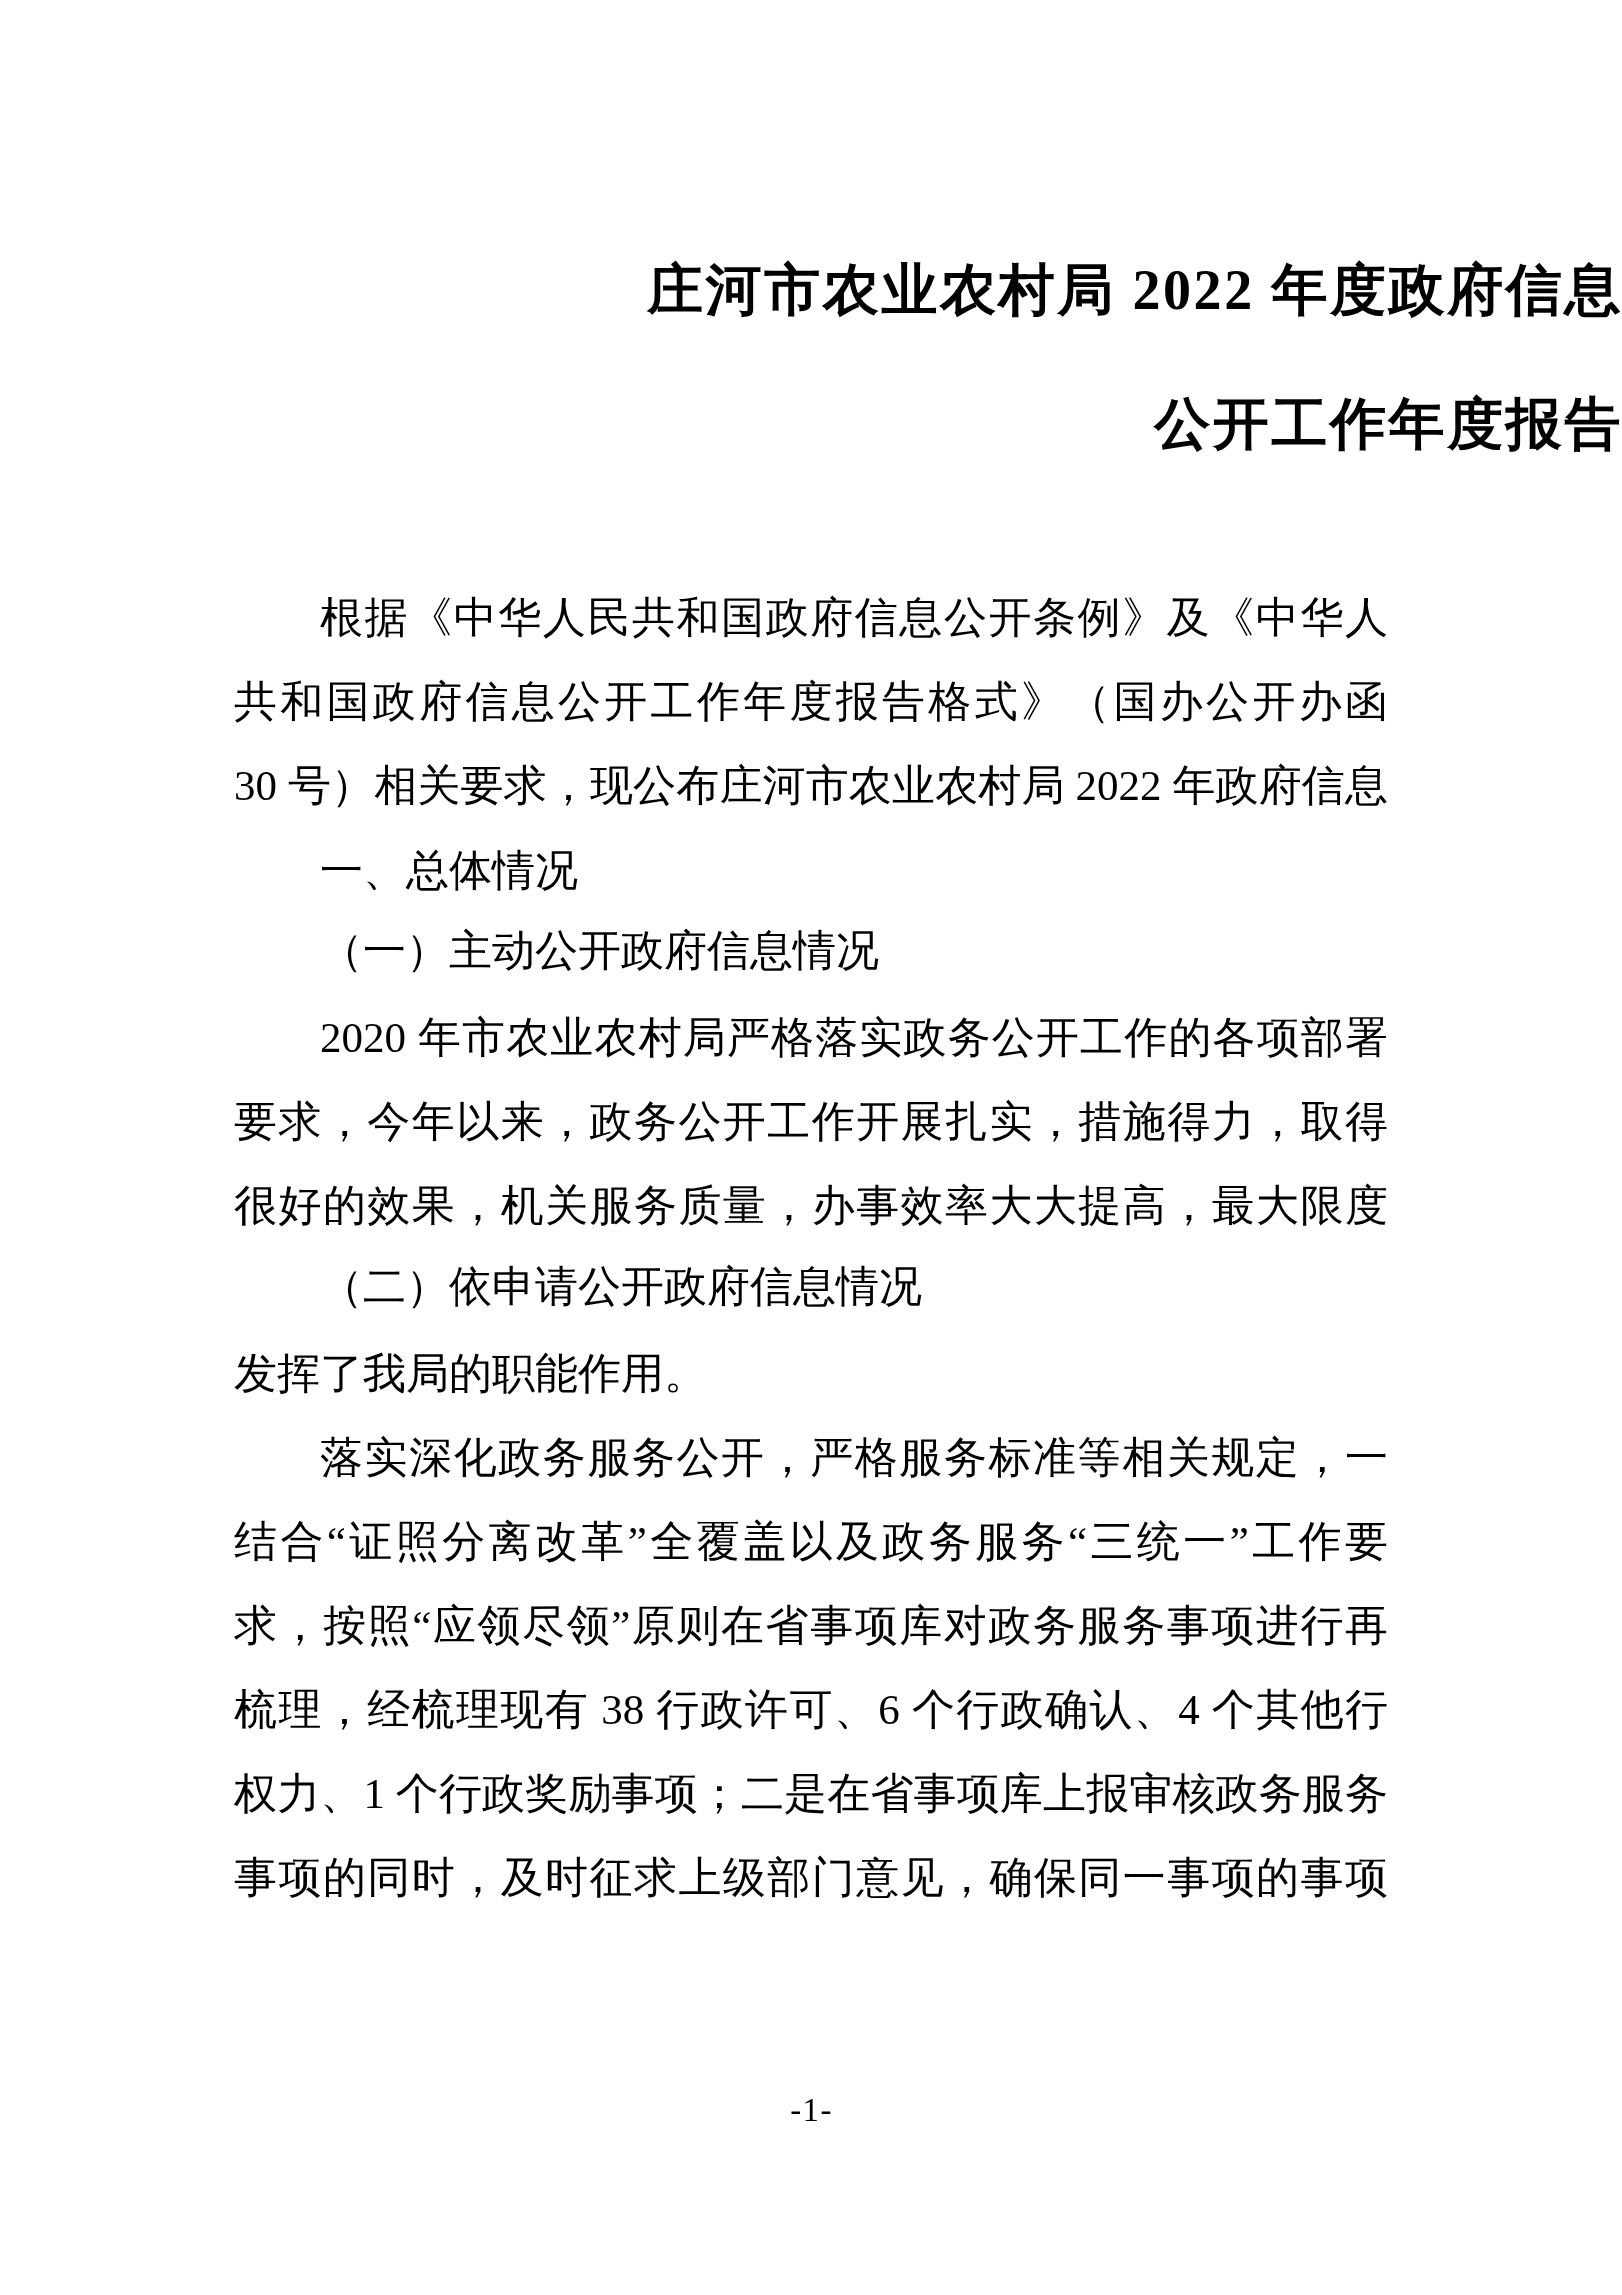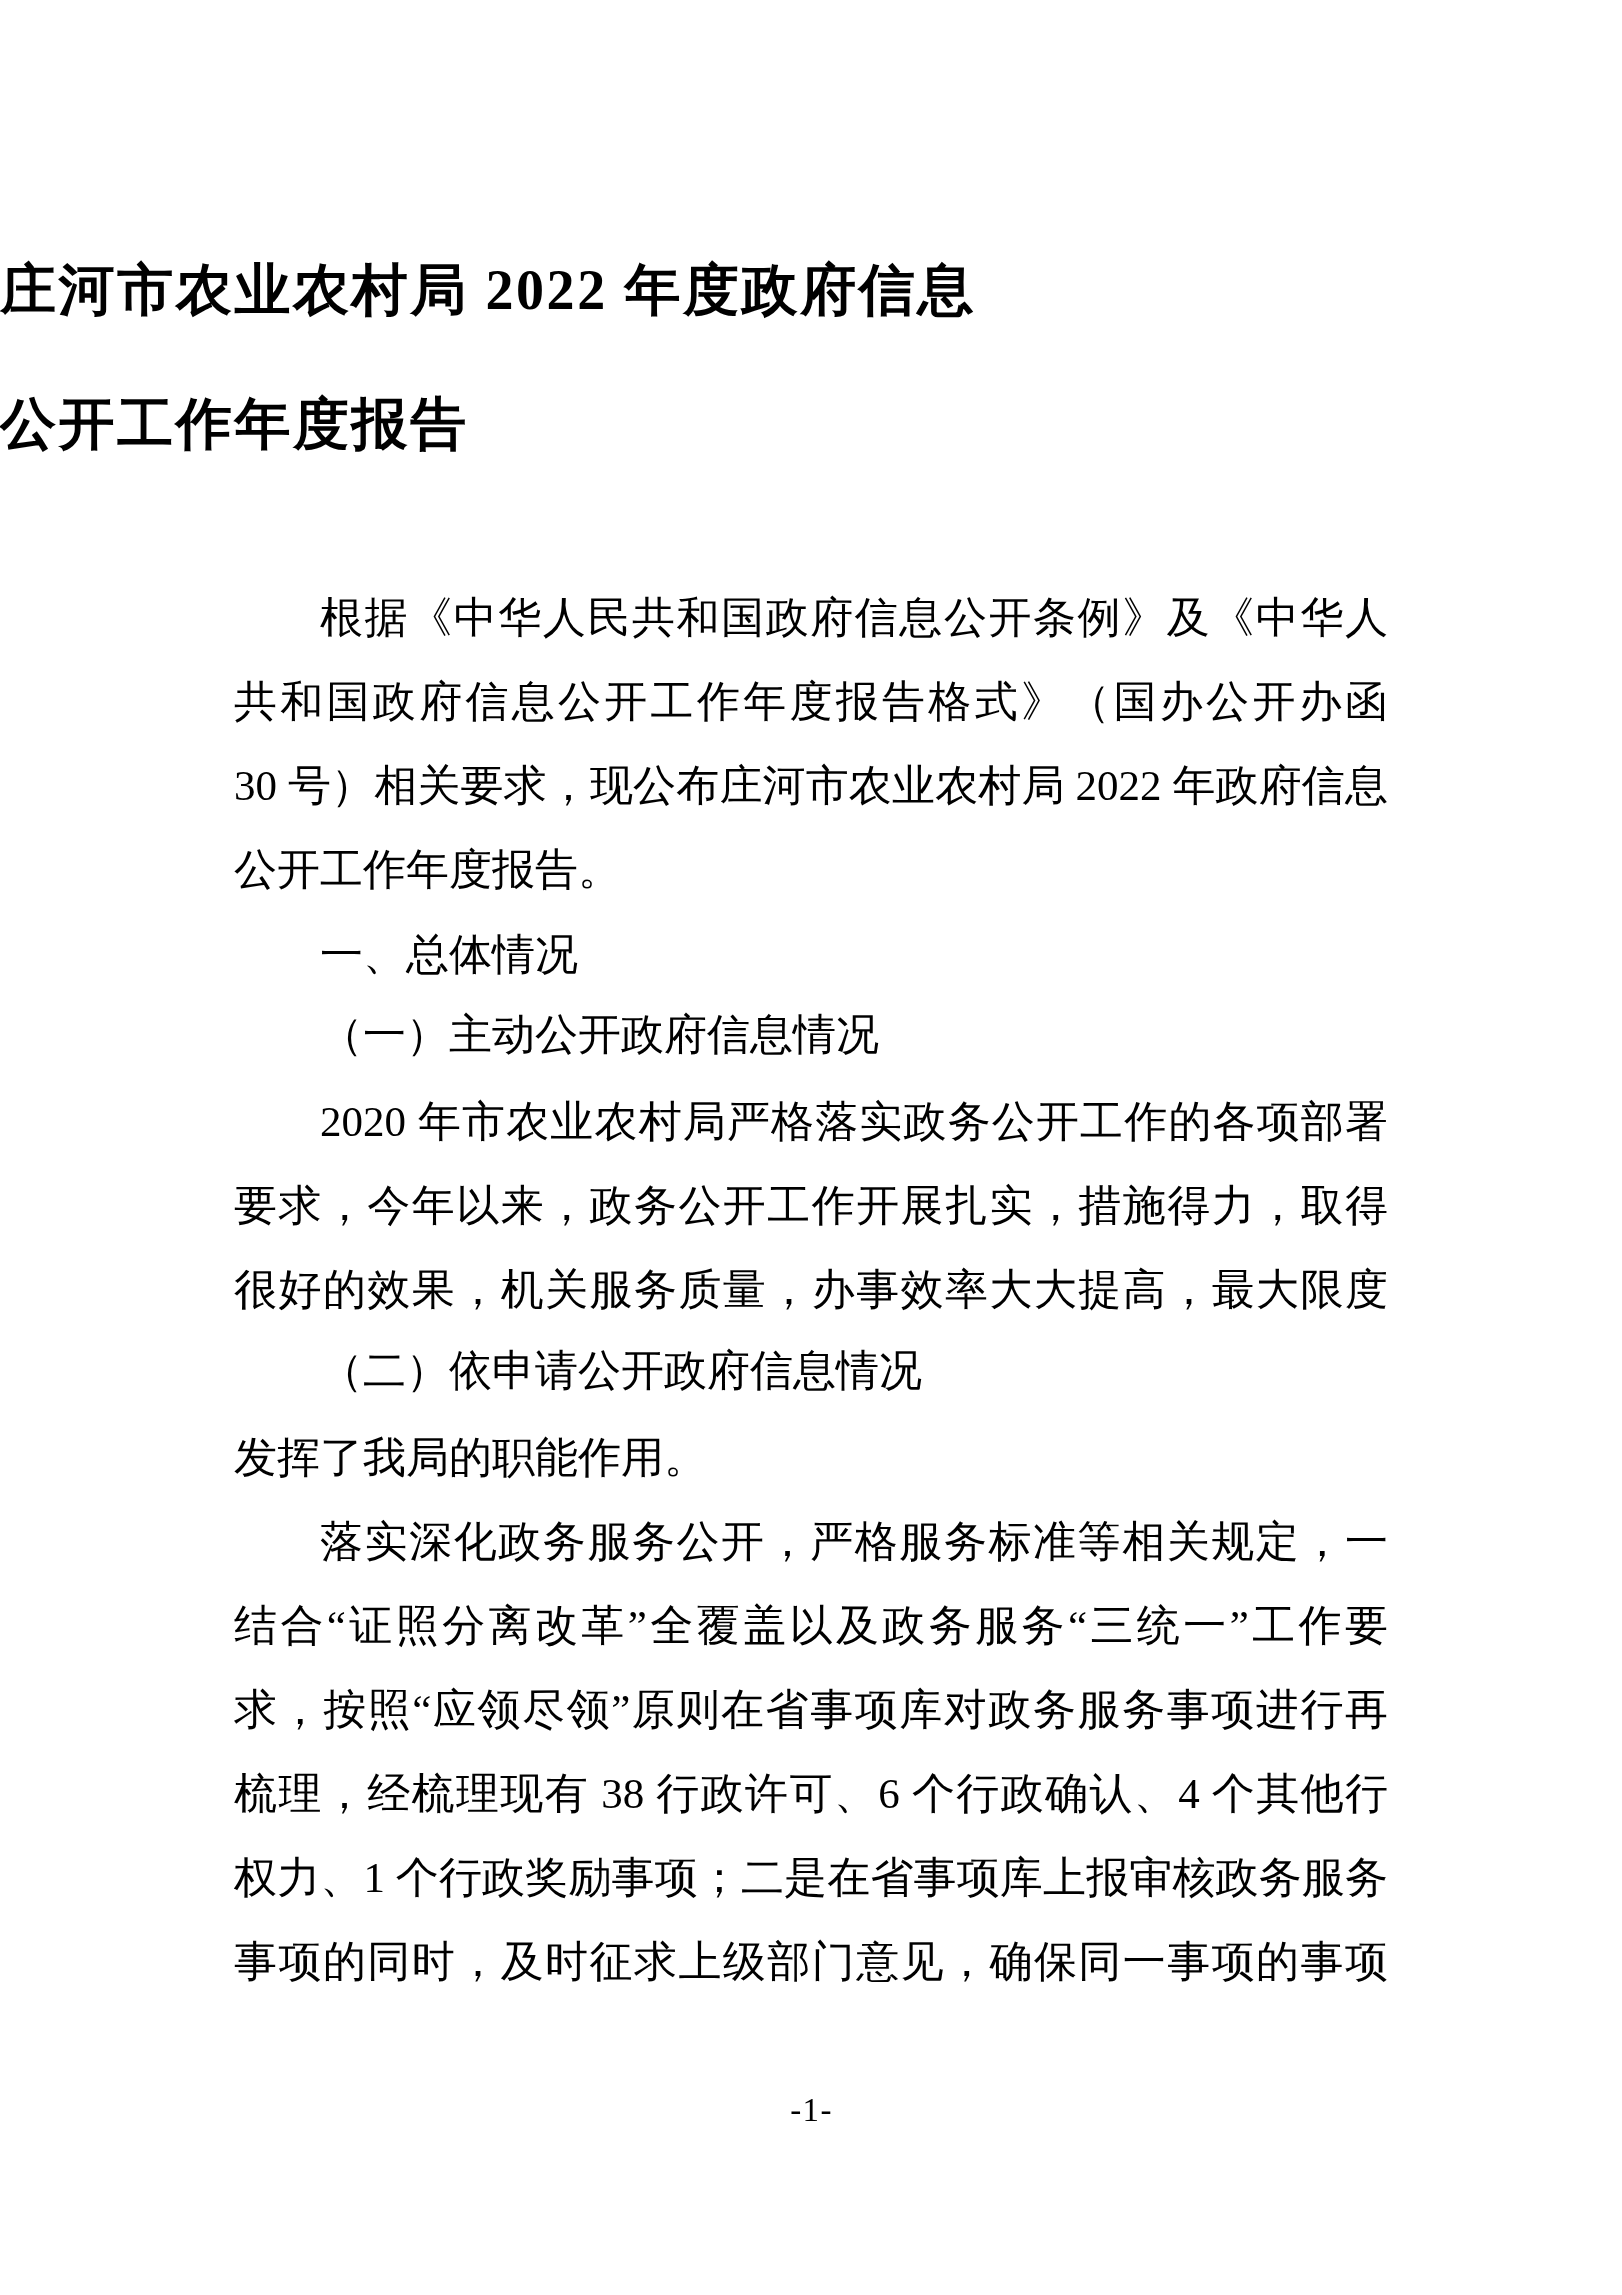--- a/index.html
+++ b/index.html
@@ -13,21 +13,21 @@
     height: 2295px;
     background: #ffffff;
     color: #000000;
     font-family: "Liberation Serif", "DejaVu Serif", serif;
     overflow: hidden;
   }
   .doc-title {
     position: absolute;
     left: 0;
     width: 100%;
-    text-align: left;
+    text-align: right;
     font-weight: bold;
     font-size: 56px;
     line-height: 60px;
     letter-spacing: 2.6px;
     white-space: nowrap;
   }
   .doc-title.t1 { top: 260px; }
   .doc-title.t2 { top: 394px; }
 
   .body-block {
@@ -75,21 +75,20 @@
 <div class="page">
 
   <div class="doc-title t1">庄河市农业农村局 2022 年度政府信息</div>
 
   <div class="doc-title t2">公开工作年度报告</div>
 
   <div class="body-block">
     <div class="line indent fill">根据《中华人民共和国政府信息公开条例》及《中华人民</div>
     <div class="line fill">共和国政府信息公开工作年度报告格式》（国办公开办函〔2021〕</div>
     <div class="line fill">30 号）相关要求，现公布庄河市农业农村局 2022 年政府信息</div>
-    <div class="line">公开工作年度报告。</div>
     <div class="line heading indent">一、总体情况</div>
     <div class="line subheading indent">（一）主动公开政府信息情况</div>
     <div class="line indent fill">2020 年市农业农村局严格落实政务公开工作的各项部署</div>
     <div class="line fill">要求，今年以来，政务公开工作开展扎实，措施得力，取得了</div>
     <div class="line fill">很好的效果，机关服务质量，办事效率大大提高，最大限度的</div>
     <div class="line subheading indent">（二）依申请公开政府信息情况</div>
     <div class="line">发挥了我局的职能作用。</div>
     <div class="line indent fill">落实深化政务服务公开，严格服务标准等相关规定，一是</div>
     <div class="line fill">结合“证照分离改革”全覆盖以及政务服务“三统一”工作要</div>
     <div class="line fill">求，按照“应领尽领”原则在省事项库对政务服务事项进行再</div>

